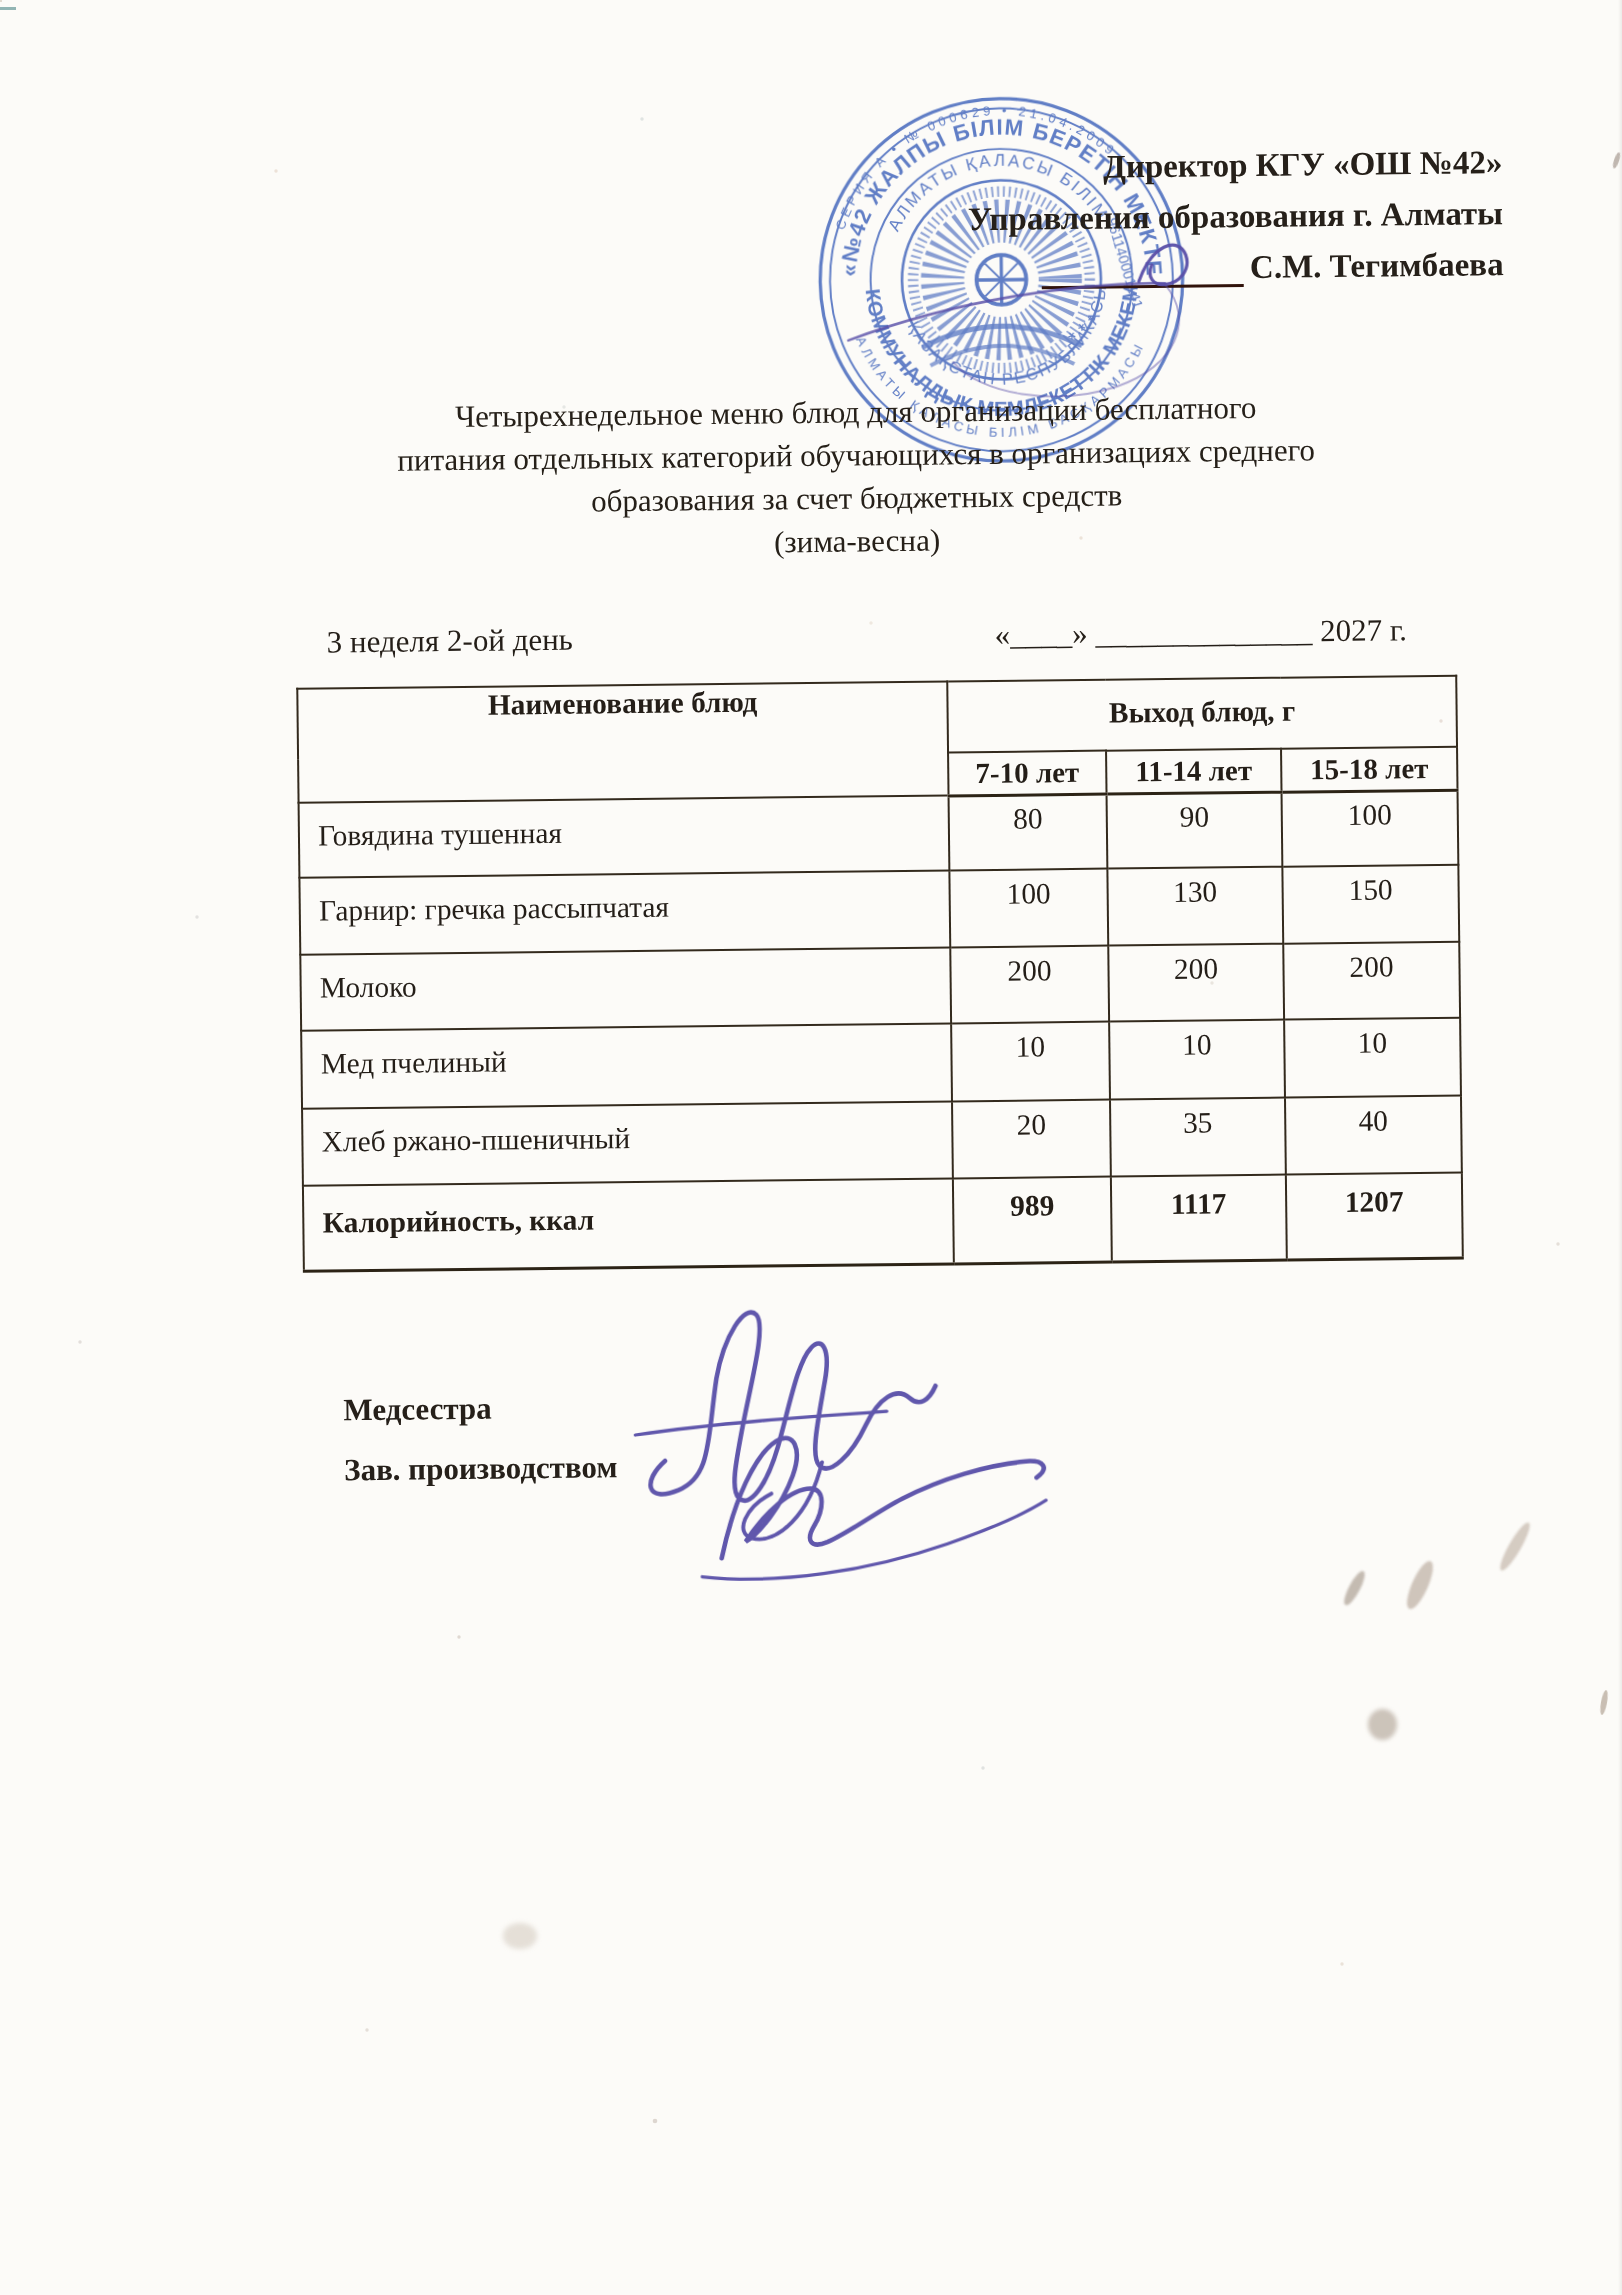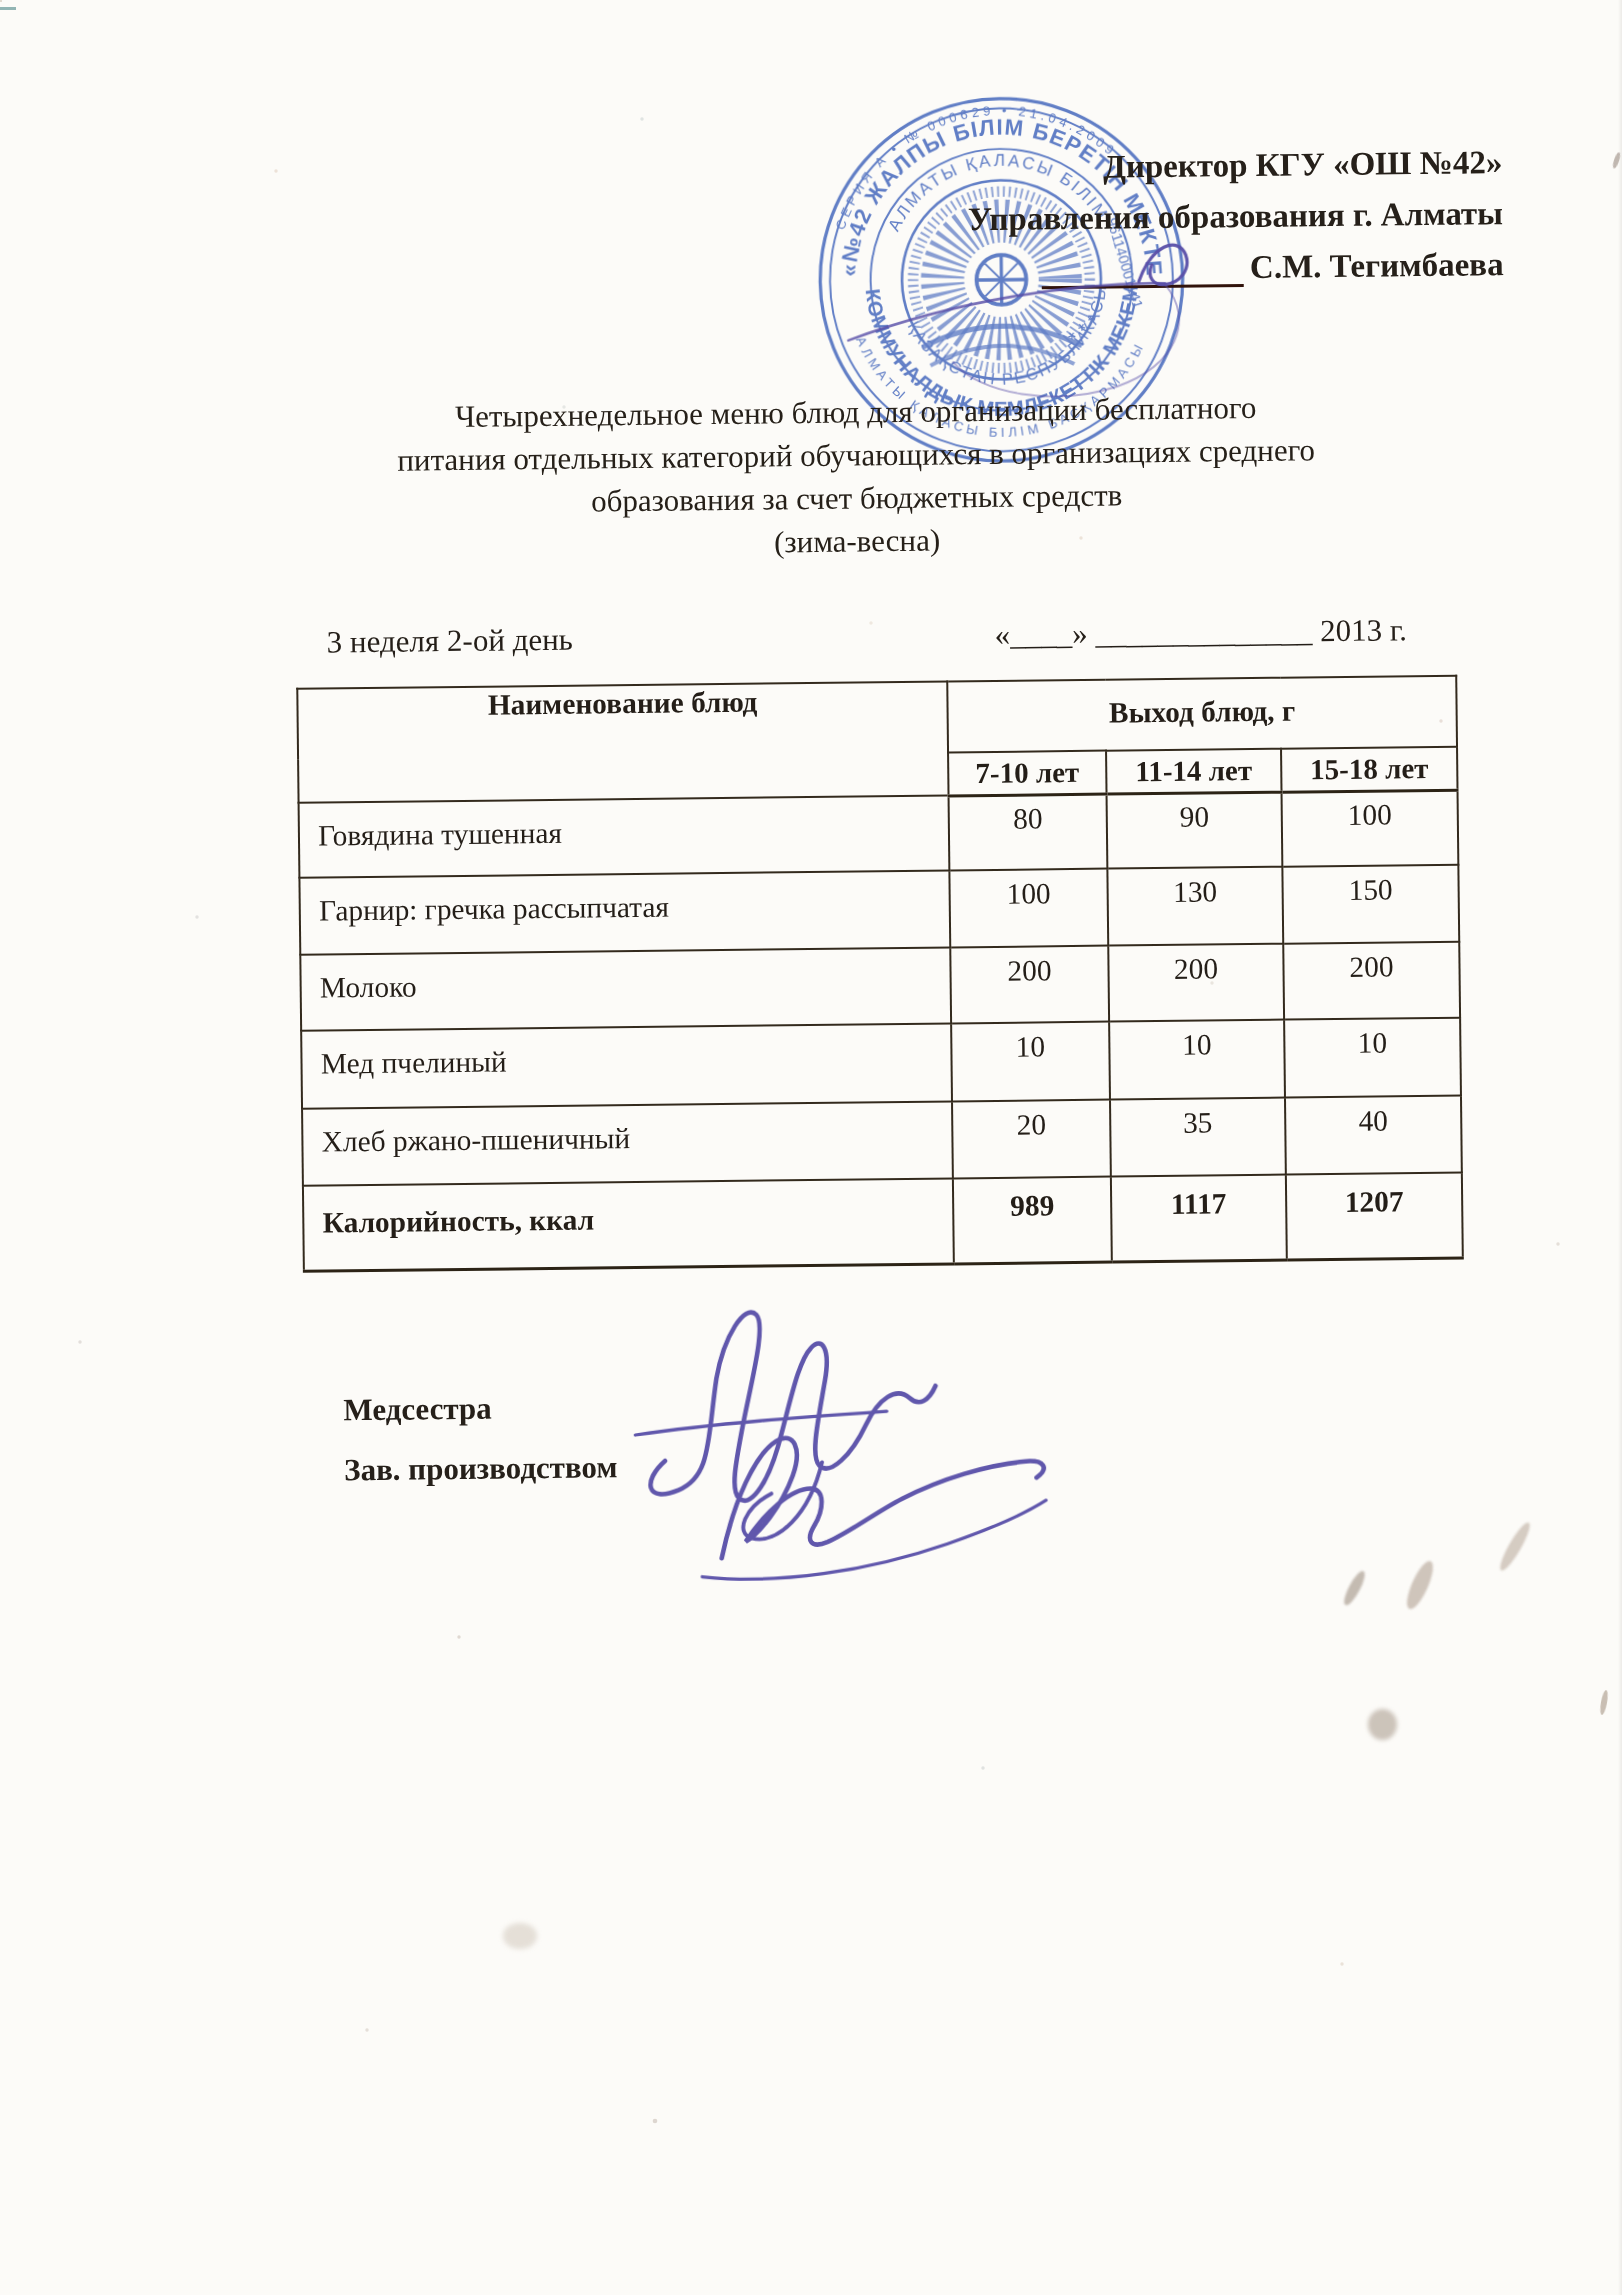--- a/index.html
+++ b/index.html
@@ -161,21 +161,21 @@
     <div class="abs doc-title">
       <div>Четырехнедельное меню блюд для организации бесплатного</div>
       <div>питания отдельных категорий обучающихся в организациях среднего</div>
       <div>образования за счет бюджетных средств</div>
       <div>(зима-весна)</div>
     </div>
 
     <div class="abs meta-week">3 неделя 2-ой день</div>
     <div class="abs meta-date">
       <span>«____» ______________</span>
-      <span>2013 г.</span>
+      <span>2027 г.</span>
     </div>
 
     <div class="abs table-wrap">
       <table class="menu">
         <colgroup>
             <col style="width:650px">
             <col style="width:158px">
             <col style="width:175px">
             <col style="width:176px">
           </colgroup>

